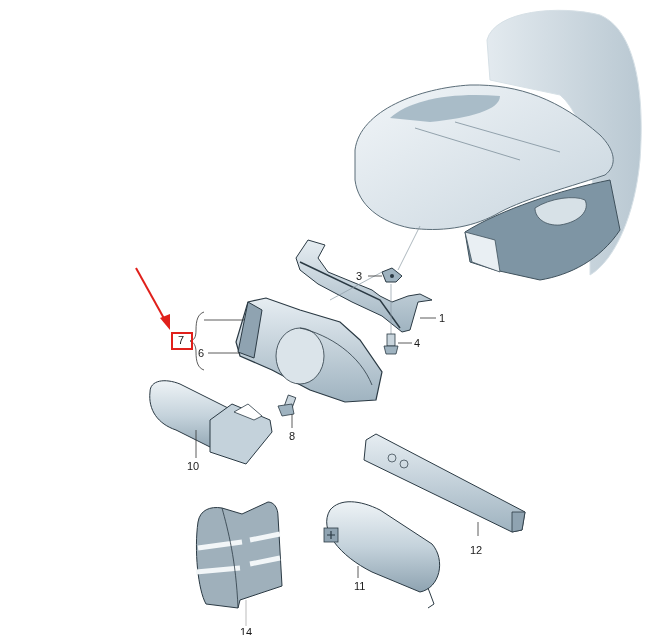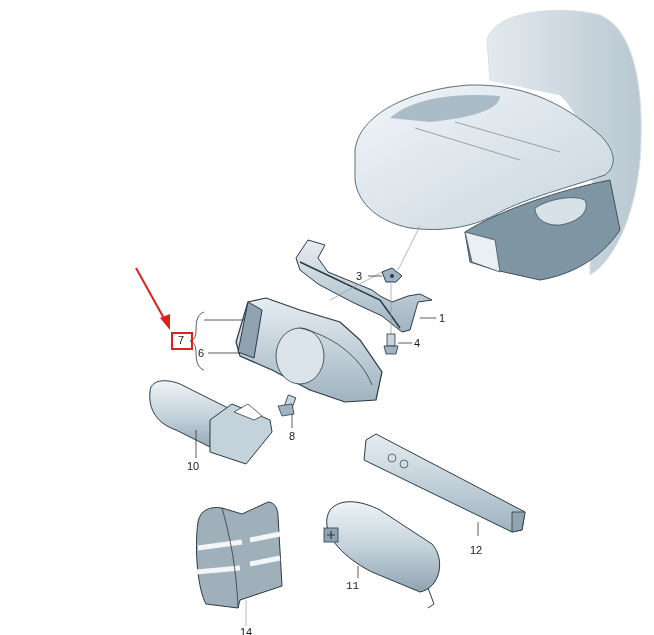--- a/index.html
+++ b/index.html
@@ -143,15 +143,15 @@
 
   <span class="label" style="left:356px; top:270px;">3</span>
   <span class="label" style="left:439px; top:312px;">1</span>
   <span class="label" style="left:414px; top:337px;">4</span>
   <div class="highlight-box" style="left:171px; top:332px; width:22px; height:18px;"></div>
   <span class="label" style="left:178px; top:334px;">7</span>
   <span class="label" style="left:198px; top:347px;">6</span>
   <span class="label" style="left:289px; top:430px;">8</span>
   <span class="label" style="left:187px; top:460px;">10</span>
   <span class="label" style="left:470px; top:544px;">12</span>
-  <span class="label" style="left:346px; top:580px;font-family:Liberation Mono, monospace;">11</span>
+  <span class="label" style="left:354px; top:580px;">11</span>
   <span class="label" style="left:240px; top:626px;">14</span>
 </div>
 
 </body></html>

